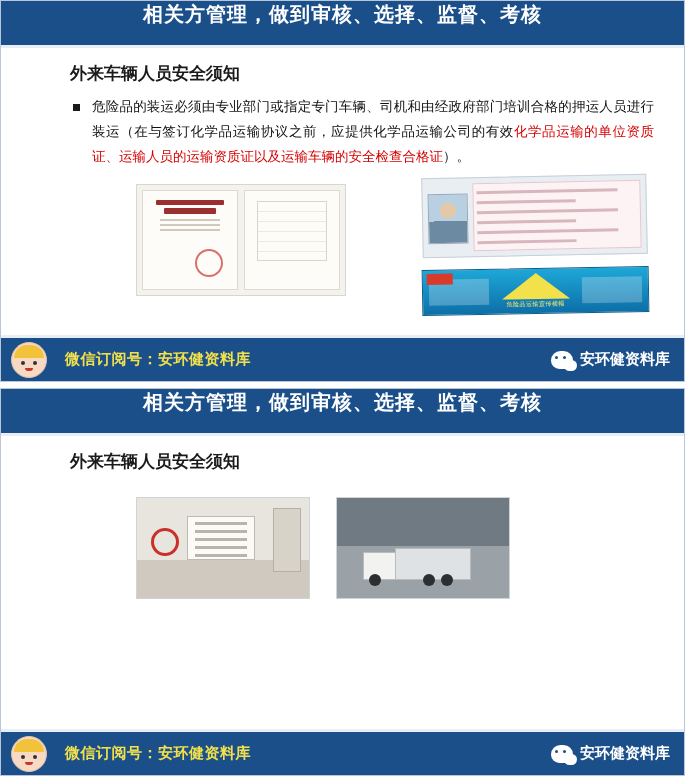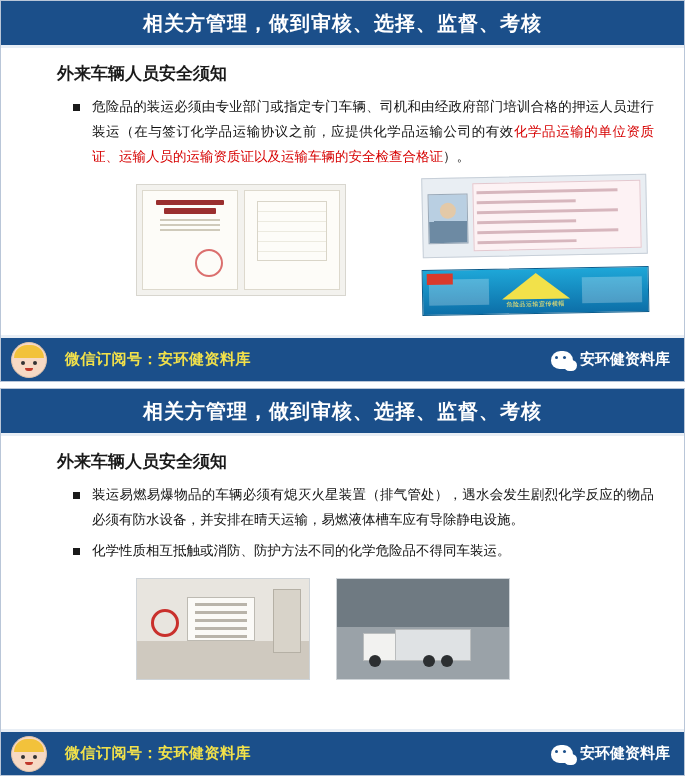--- a/index.html
+++ b/index.html
@@ -29,35 +29,36 @@
     box-sizing: border-box;
     overflow: hidden;
   }
   .slide-1 { top: 0px; height: 382px; }
   .slide-2 { top: 388px; height: 388px; }
 
   .title-bar {
     background: #1b4f8a;
     height: 44px;
     display: flex;
-    align-items: center;
+    align-items: flex-start;
     justify-content: center;
     border-bottom: 3px solid #e8eef5;
   }
   .title-bar .title-text {
     color: #ffffff;
     font-size: 20px;
     font-weight: bold;
     letter-spacing: 1px;
   }
   .subtitle {
     font-size: 17px;
     font-weight: bold;
     color: #1a1a1a;
     padding: 14px 0 4px 56px;
+    margin-left: 13px;
   }
   .body-area {
     padding: 6px 30px 0 69px;
   }
   ul.bullets {
     list-style: none;
     margin: 0;
     padding: 0;
   }
   ul.bullets li {
@@ -477,24 +478,20 @@
     </div>
   </section>
 
   <section class="slide slide-2">
     <div class="title-bar">
       <span class="title-text">相关方管理，做到审核、选择、监督、考核</span>
     </div>
     <div class="subtitle">外来车辆人员安全须知</div>
 
     <div class="body-area">
-      <ul class="bullets">
-        <li>装运易燃易爆物品的车辆必须有熄灭火星装置（排气管处），遇水会发生剧烈化学反应的物品必须有防水设备，并安排在晴天运输，易燃液体槽车应有导除静电设施。</li>
-        <li>化学性质相互抵触或消防、防护方法不同的化学危险品不得同车装运。</li>
-      </ul>
 
       <div class="imgs-2">
         <div class="photo-box photo-wall">
           <div class="redmark"></div>
           <div class="sign">
             <i></i>
               <i></i>
               <i></i>
               <i></i>
               <i></i>

